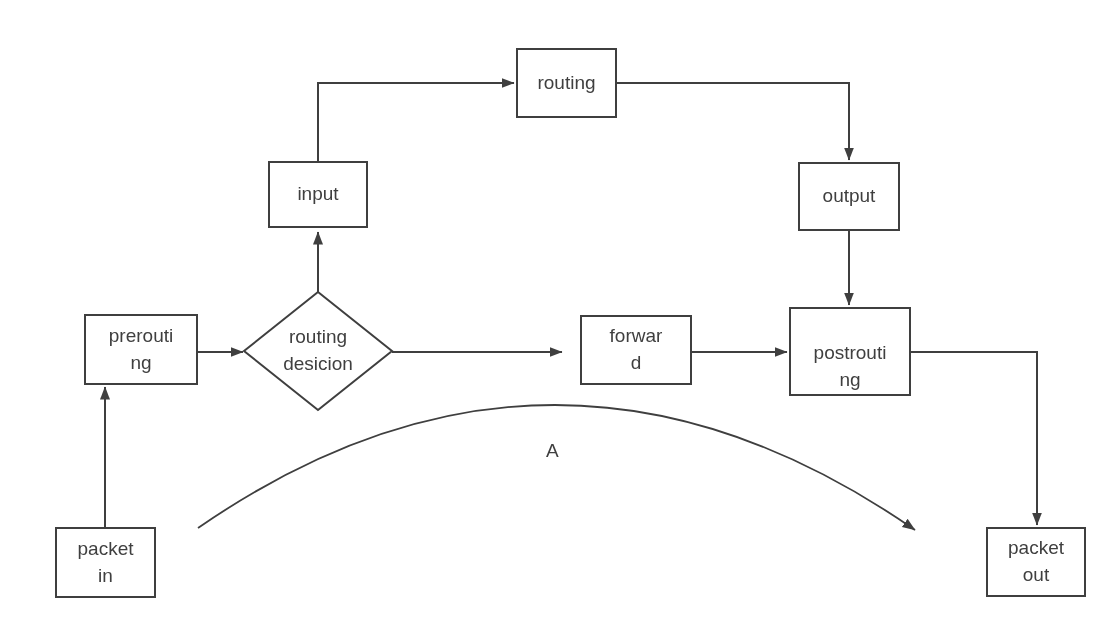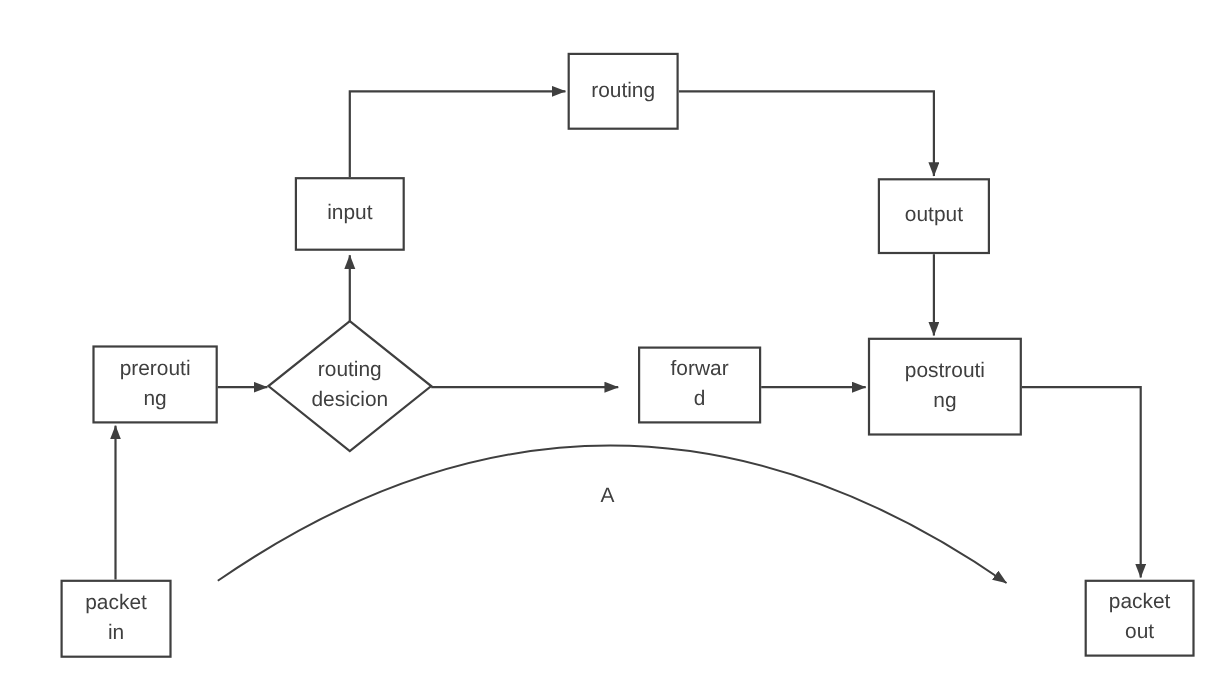--- a/index.html
+++ b/index.html
@@ -96,21 +96,21 @@
 
   <div class="node" style="left:798px; top:162px; width:102px; height:69px;">
     <span>output</span>
   </div>
 
   <div class="node" style="left:580px; top:315px; width:112px; height:70px;">
     <span>forwar
 d</span>
   </div>
 
-  <div class="node" style="left:789px; top:307px; width:140px; height:89px;">
+  <div class="node" style="left:789px; top:307px; width:122px; height:89px;align-items:flex-end;">
     <span>postrouti
 ng</span>
   </div>
 
   <div class="node" style="left:55px;  top:527px; width:101px; height:71px;">
     <span>packet
 in</span>
   </div>
 
   <div class="node" style="left:986px; top:527px; width:100px; height:70px;">

